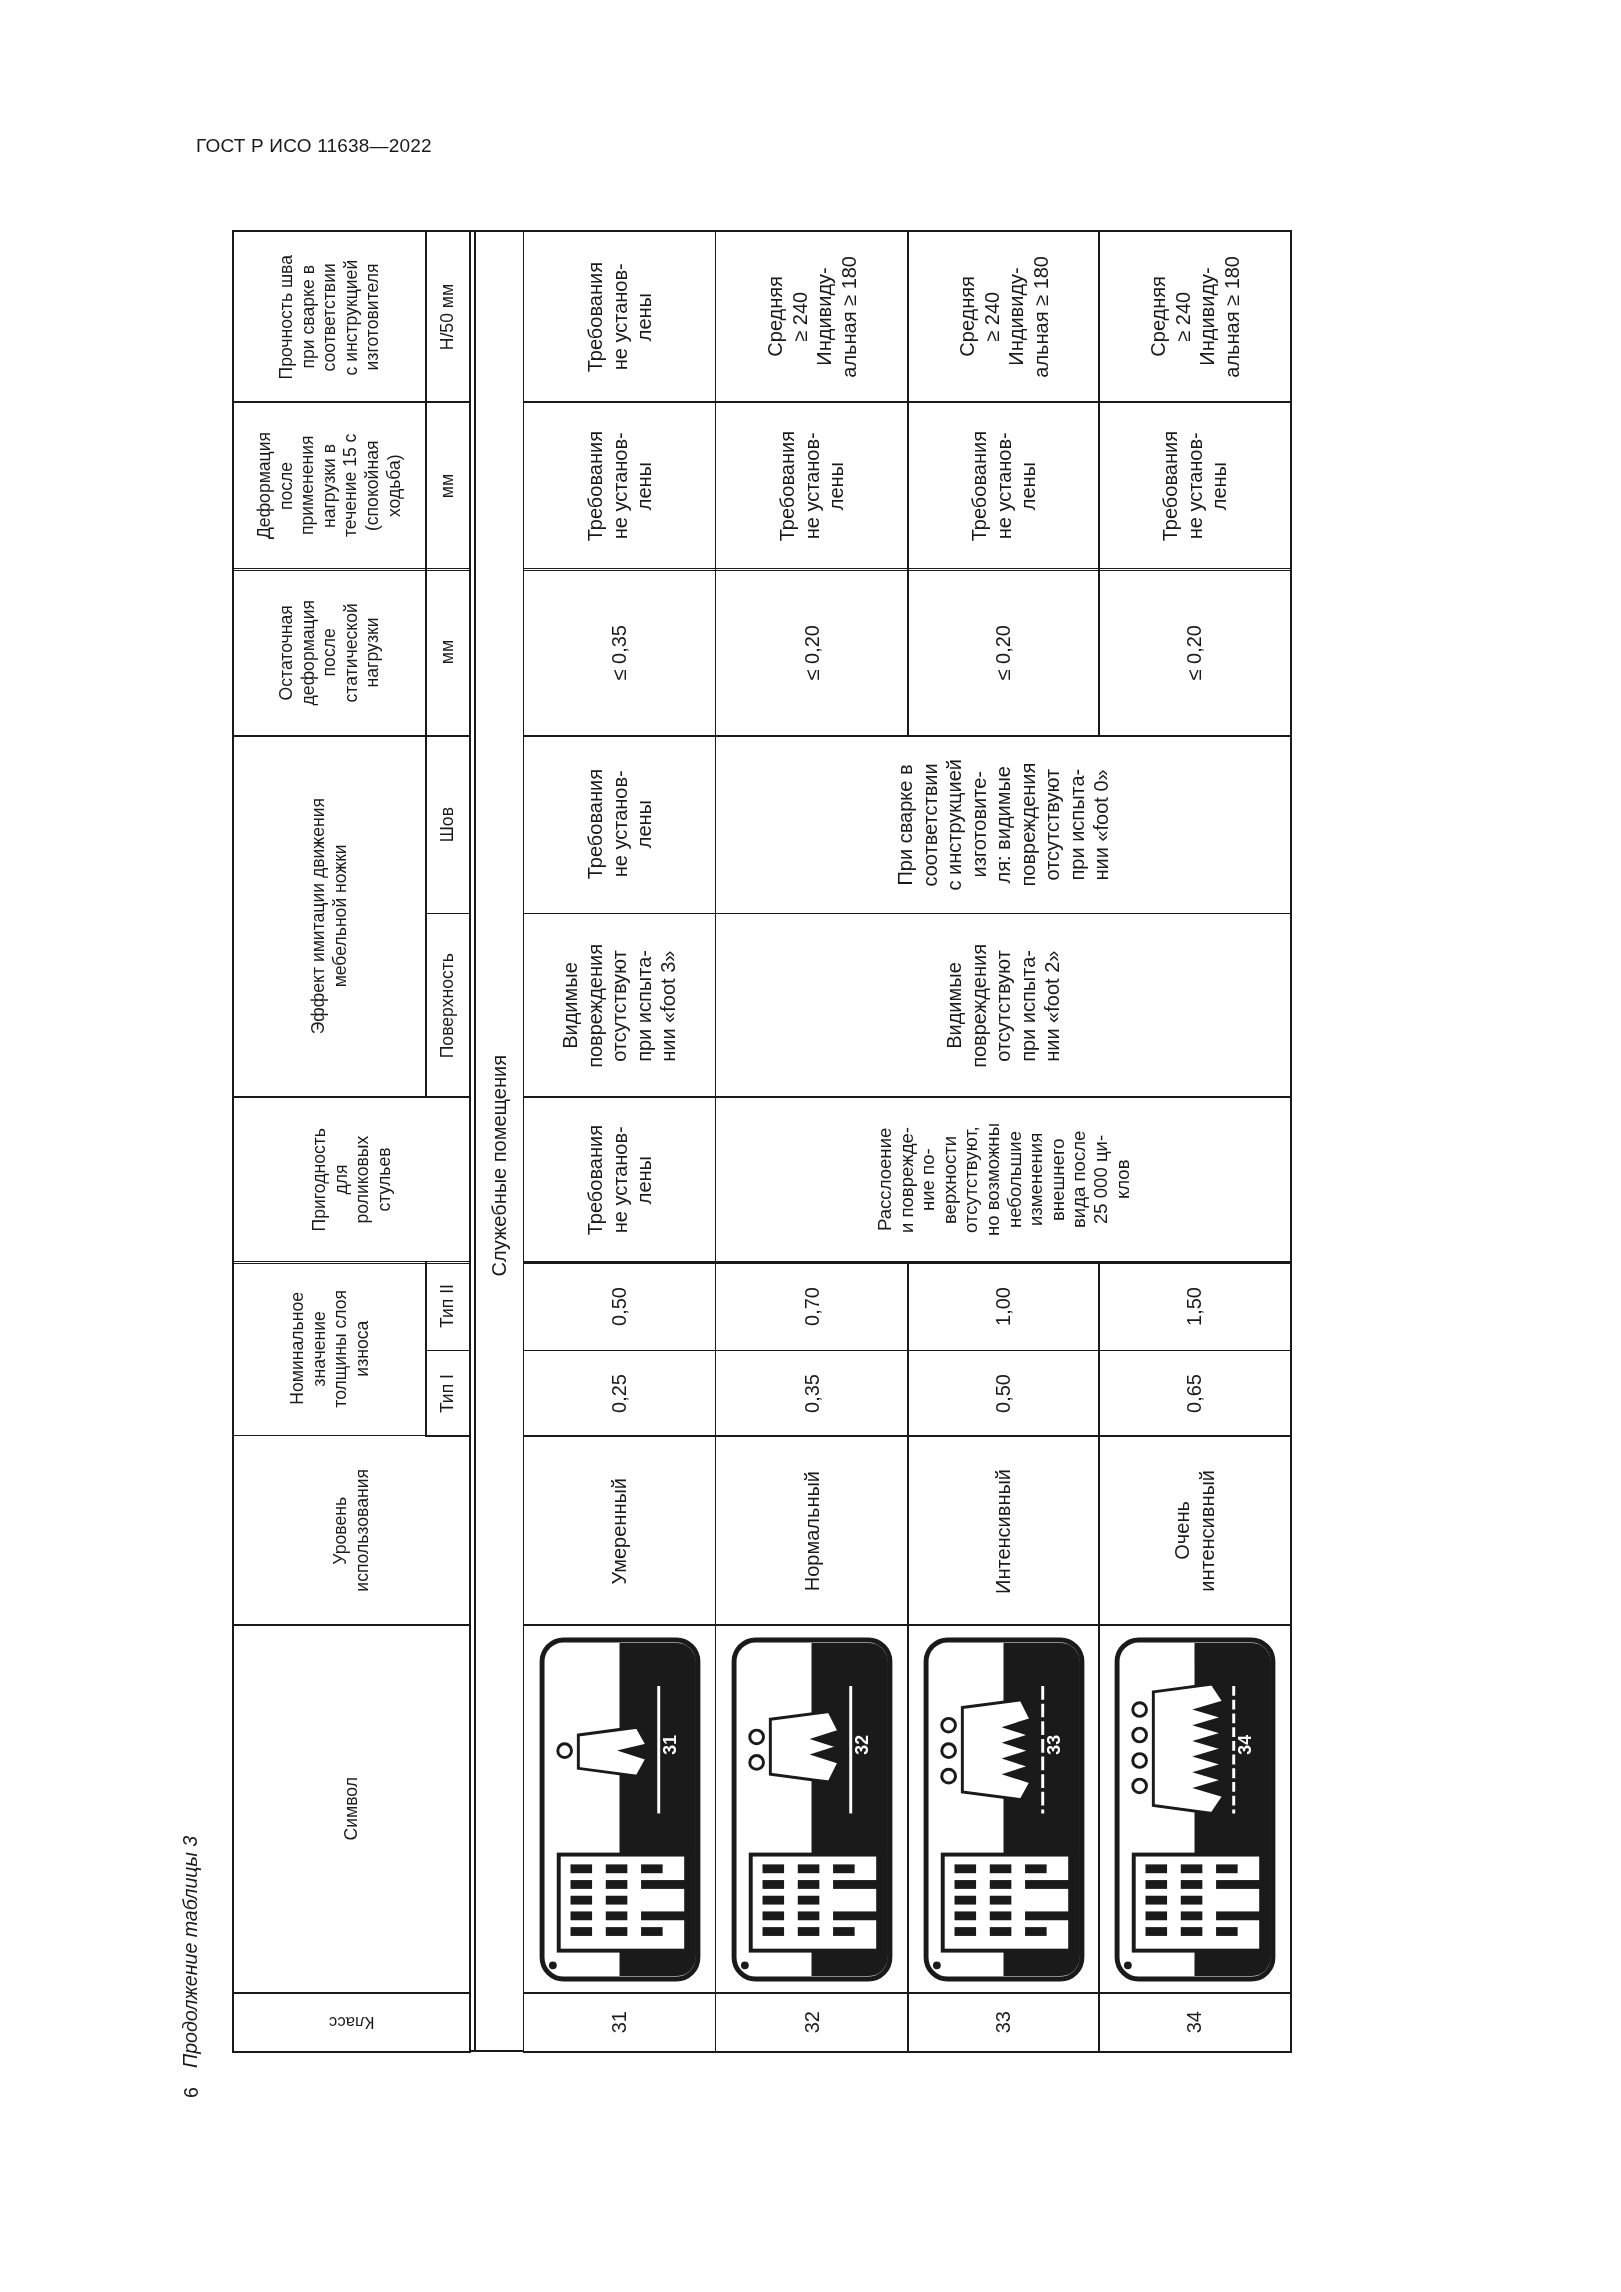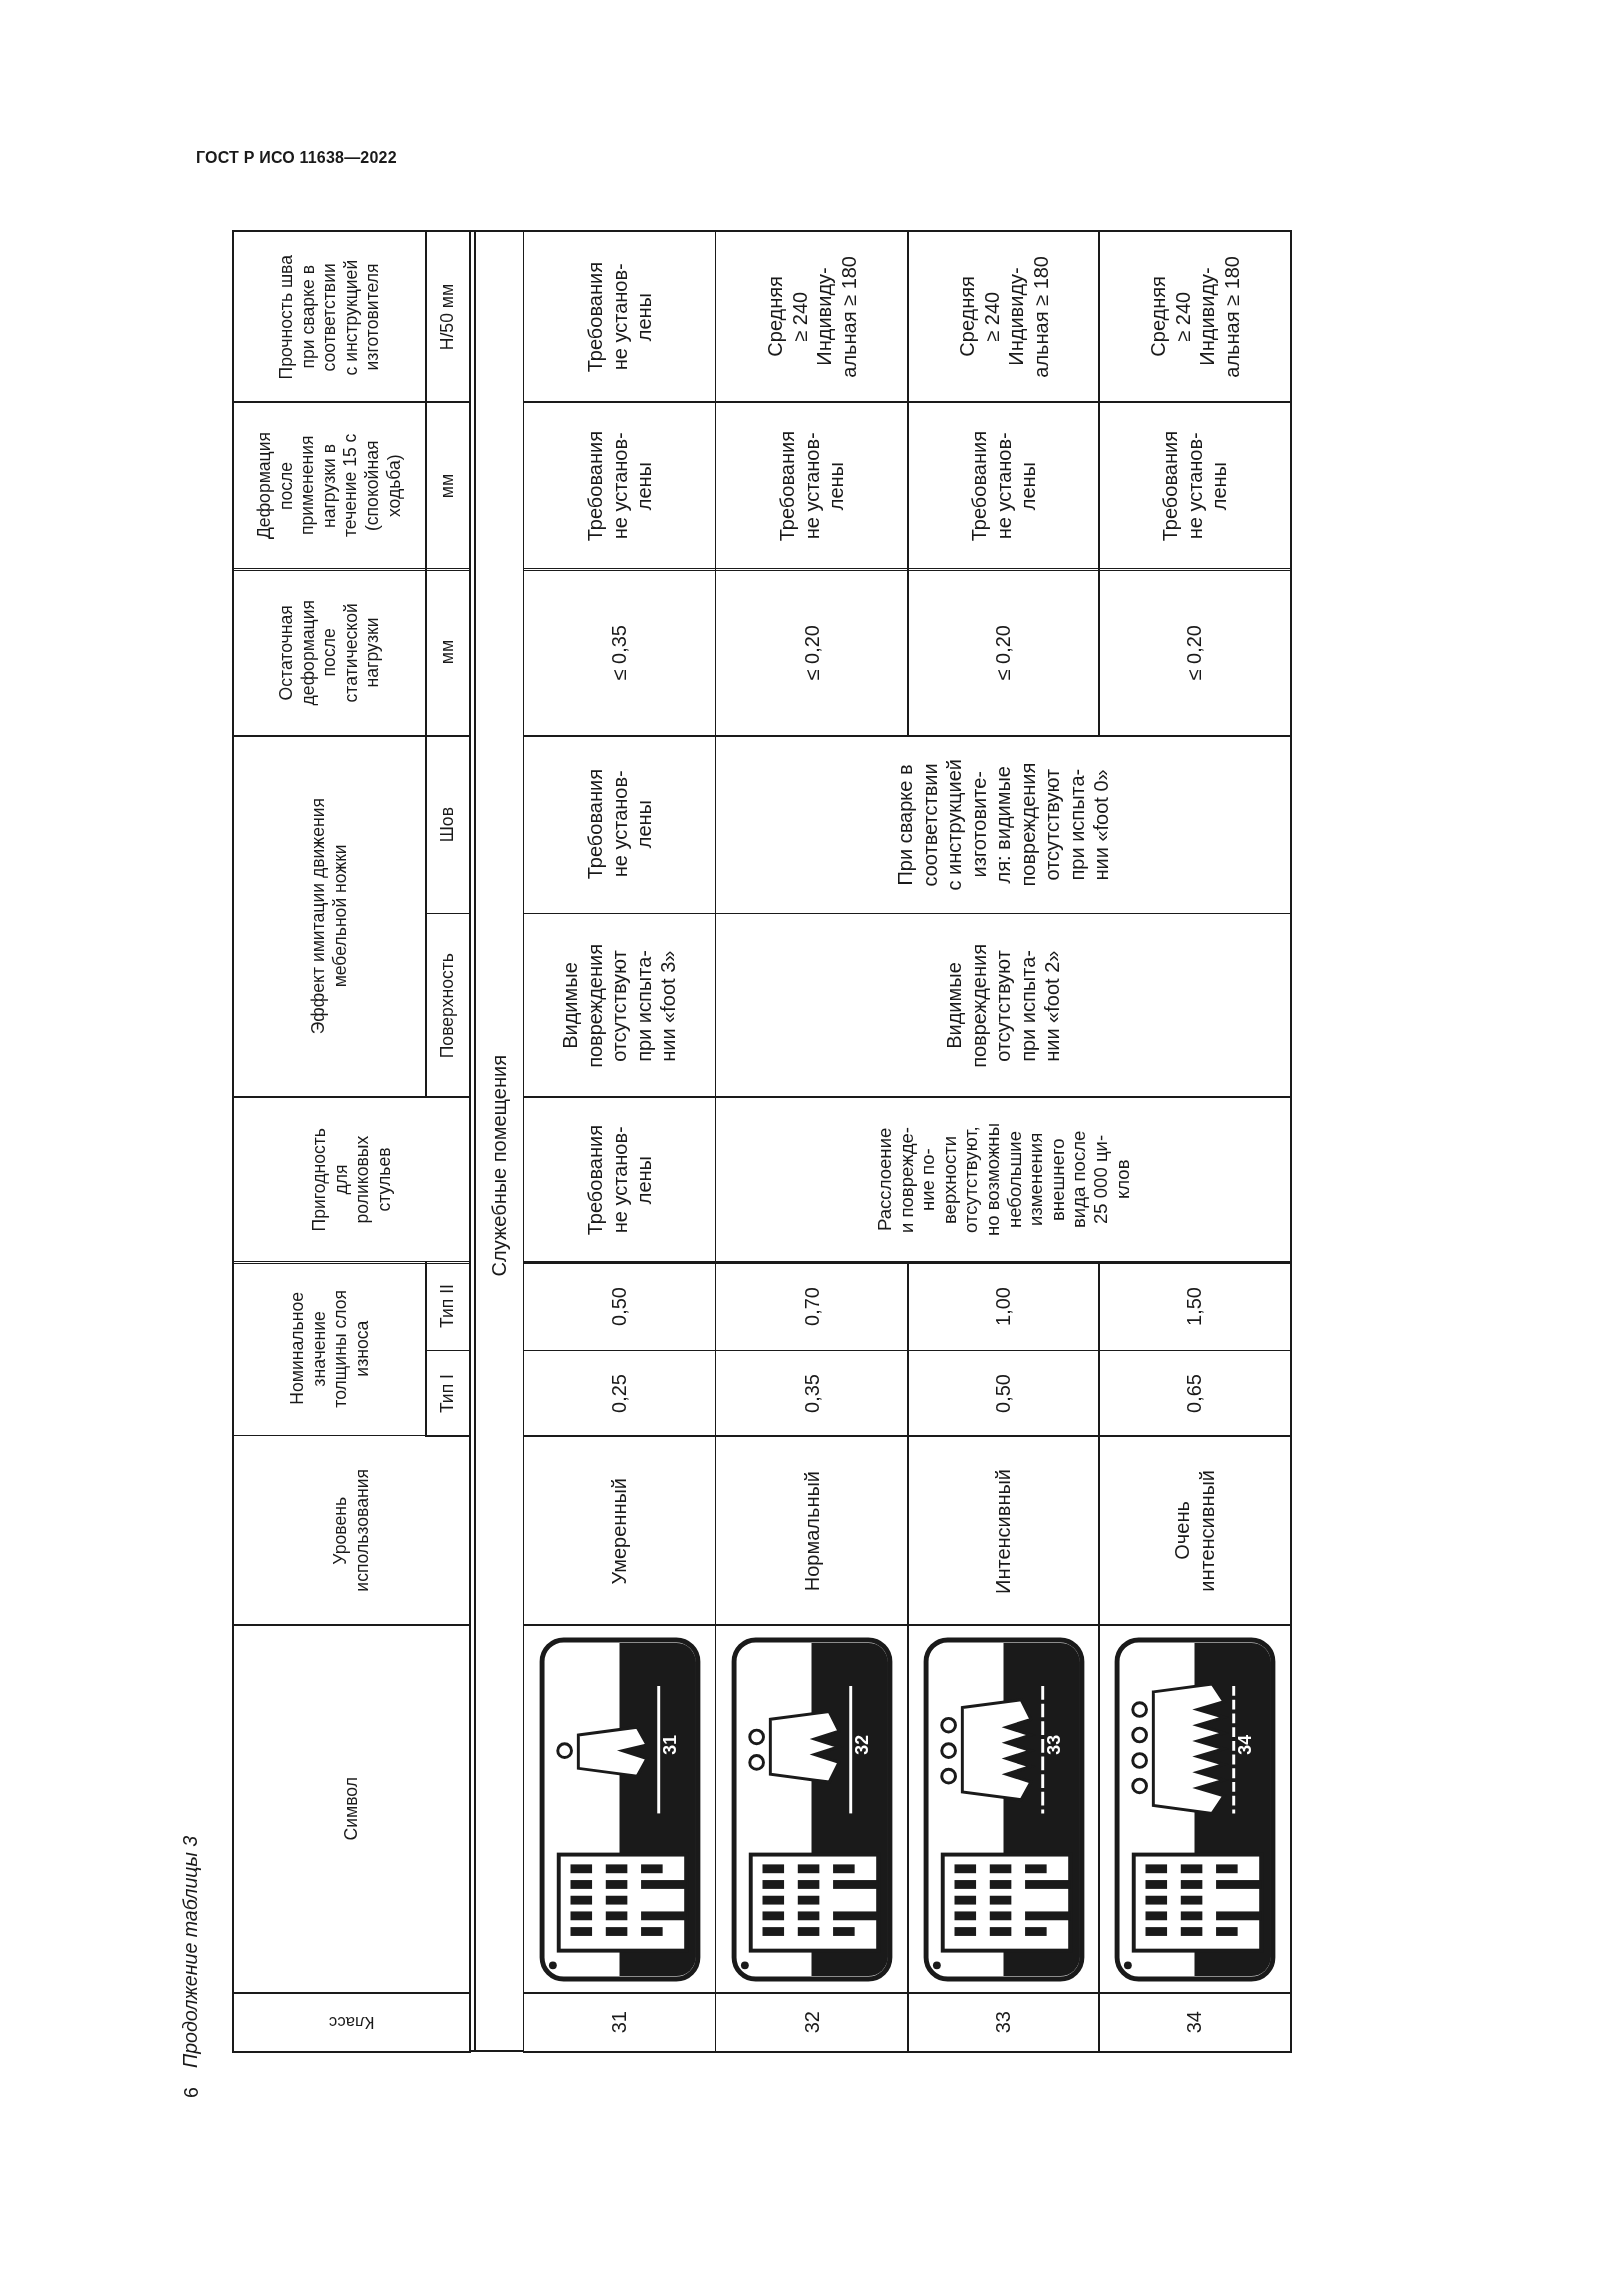--- a/index.html
+++ b/index.html
@@ -1,18 +1,18 @@
 <!DOCTYPE html>
 <html><head>
 <meta charset="utf-8">
 <style>
   html, body { margin: 0; padding: 0; background: #ffffff; }
   body { width: 1621px; height: 2293px; position: relative; overflow: hidden;
          font-family: "Liberation Sans", "DejaVu Sans", sans-serif; color: #1a1a1a; }
-  .doc-header { position: absolute; left: 196px; top: 149px; font-weight: bold; font-size: 16px; letter-spacing: 0.2px; }
+  .doc-header { position: absolute; left: 196px; top: 135px; font-weight: normal; font-size: 19px; letter-spacing: 0.2px; }
   .caption { position: absolute; left: 176px; top: 1764px; width: 29px; height: 304px;
              writing-mode: vertical-rl; transform: rotate(180deg); font-style: italic; font-size: 19.6px;
              display: flex; align-items: center; justify-content: flex-start; }
   .page-num { position: absolute; left: 180px; top: 2078px; width: 23.5px; height: 29px; font-size: 19.6px;
               writing-mode: vertical-rl; transform: rotate(180deg); display:flex; align-items:center; justify-content:center; }
   .tbl { position: absolute; left: 0; top: 0; width: 1621px; height: 2293px; }
   .c { position: absolute; box-sizing: border-box; border: 1.5px solid #1a1a1a;
        display: flex; align-items: center; justify-content: center; }
   .thick-t { border-top-width: 2.9px; }
   .thick-b { border-bottom-width: 2.9px; }

